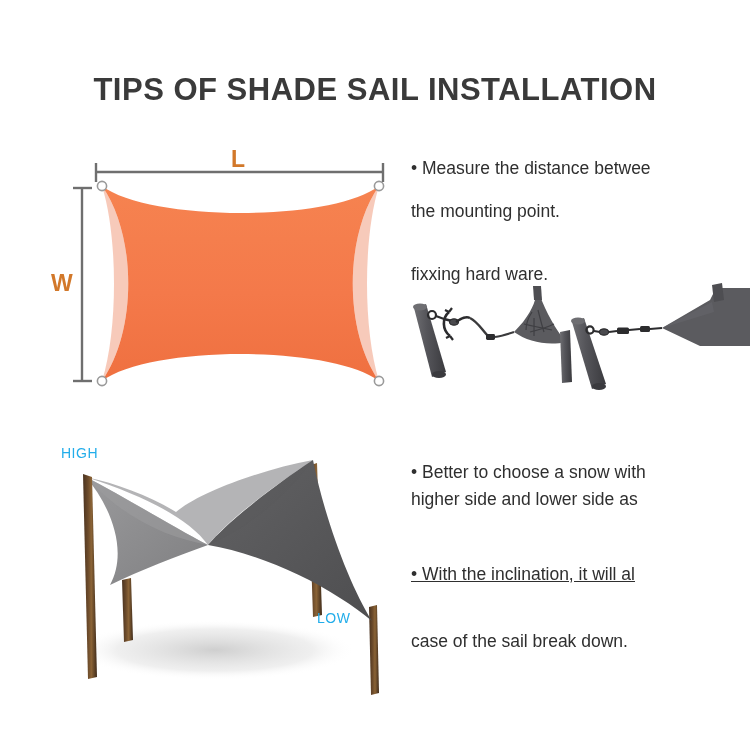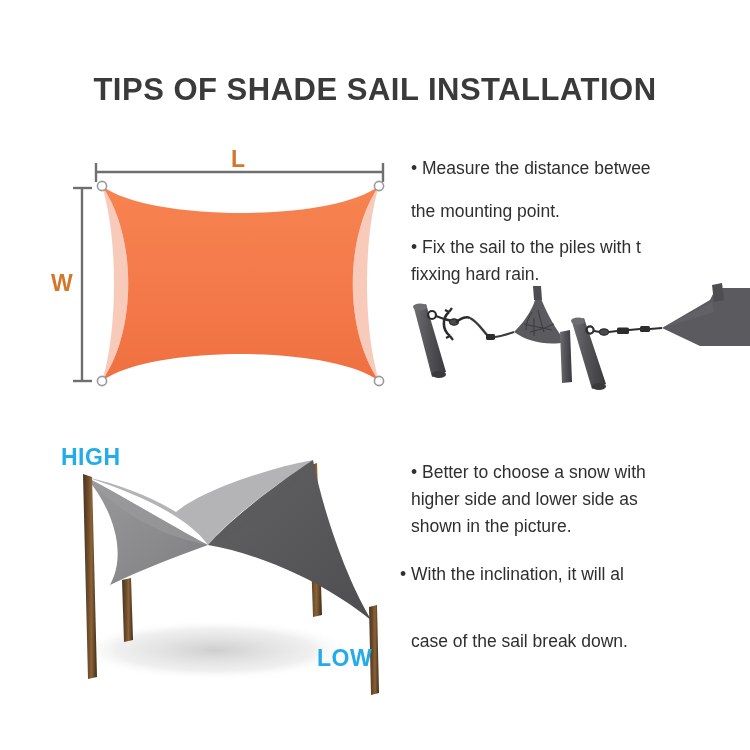--- a/index.html
+++ b/index.html
@@ -45,22 +45,22 @@
   .dimlabel {
     position: absolute;
     color: #D2782A;
     font-weight: bold;
     font-size: 23px;
     line-height: 1;
   }
   .sidelabel {
     position: absolute;
     color: #22ADEA;
-    font-weight: bold;
-    font-size: 23px;
+    font-weight: normal;
+    font-size: 14px;
     line-height: 1;
     letter-spacing: 0.5px;
   }
 
   svg { display: block; }
   .svg-layer { position: absolute; left: 0; top: 0; }
 </style>
 </head>
 <body>
 
@@ -262,28 +262,26 @@
 
       <path d="M 122,580 L 131,578 L 133,640 L 124,642 Z" fill="url(#woodGrad)"></path>
     </g>
 
   </svg>
 
   <div class="dimlabel" style="left:231px; top:148px;">L</div>
   <div class="dimlabel" style="left:51px; top:272px;">W</div>
 
   <div class="sidelabel" style="left:61px; top:446px;">HIGH</div>
-  <div class="sidelabel" style="left:317px; top:647px;text-align:right;">LOW</div>
+  <div class="sidelabel" style="left:317px; top:611px;text-align:right;">LOW</div>
 
   <div class="para" style="left:411px; top:155px;text-align:center;">• Measure the distance betwee</div>
   <div class="para" style="left:411px; top:182px;margin-top:16px;">the mounting point.</div>
 
-  <div class="para" style="left:411px; top:234px;">• Fix the sail to the piles with t</div>
-  <div class="para" style="left:411px; top:261px;">fixxing hard rain.</div>
+  <div class="para" style="left:411px; top:261px;">fixxing hard ware.</div>
 
   <div class="para" style="left:411px; top:459px;">• Better to choose a snow with</div>
   <div class="para" style="left:411px; top:486px;">higher side and lower side as</div>
-  <div class="para" style="left:411px; top:513px;">shown in the picture.</div>
-
-  <div class="para" style="left:400px; top:561px;">• With the inclination, it will al</div>
+
+  <div class="para" style="left:411px; top:561px;text-decoration:underline;">• With the inclination, it will al</div>
   <div class="para" style="left:411px; top:615px;margin-top:13px;">case of the sail break down.</div>
 
 </div>
 
 </body></html>

